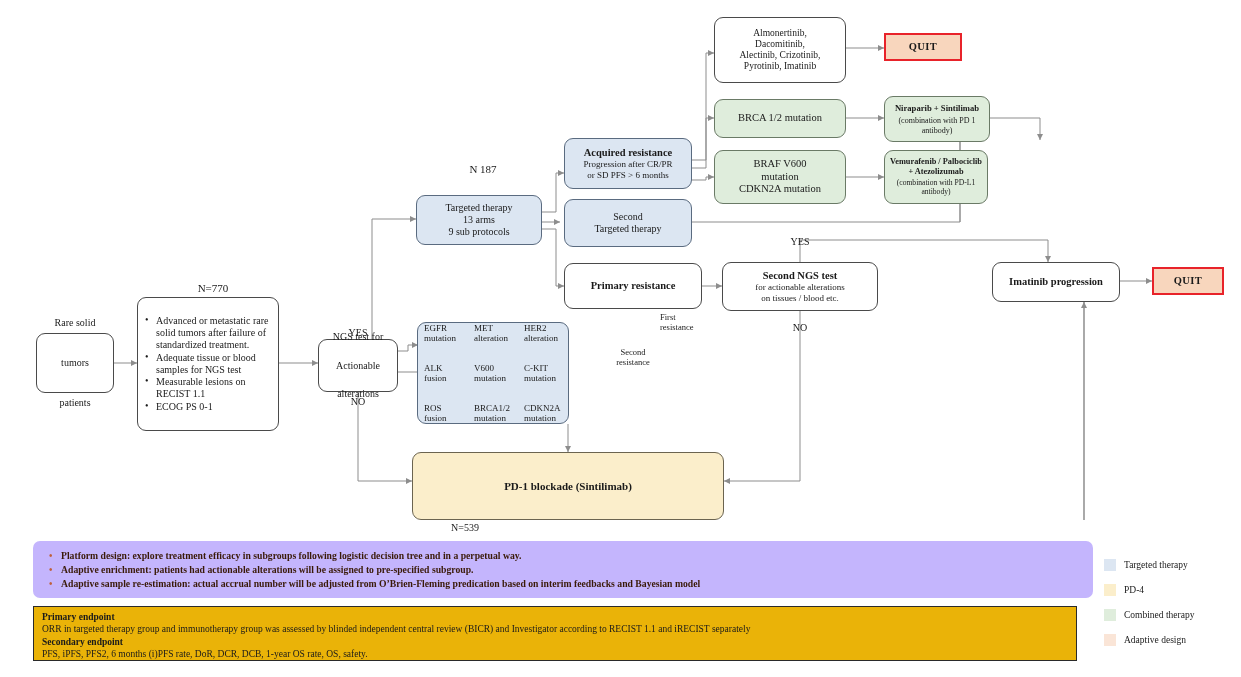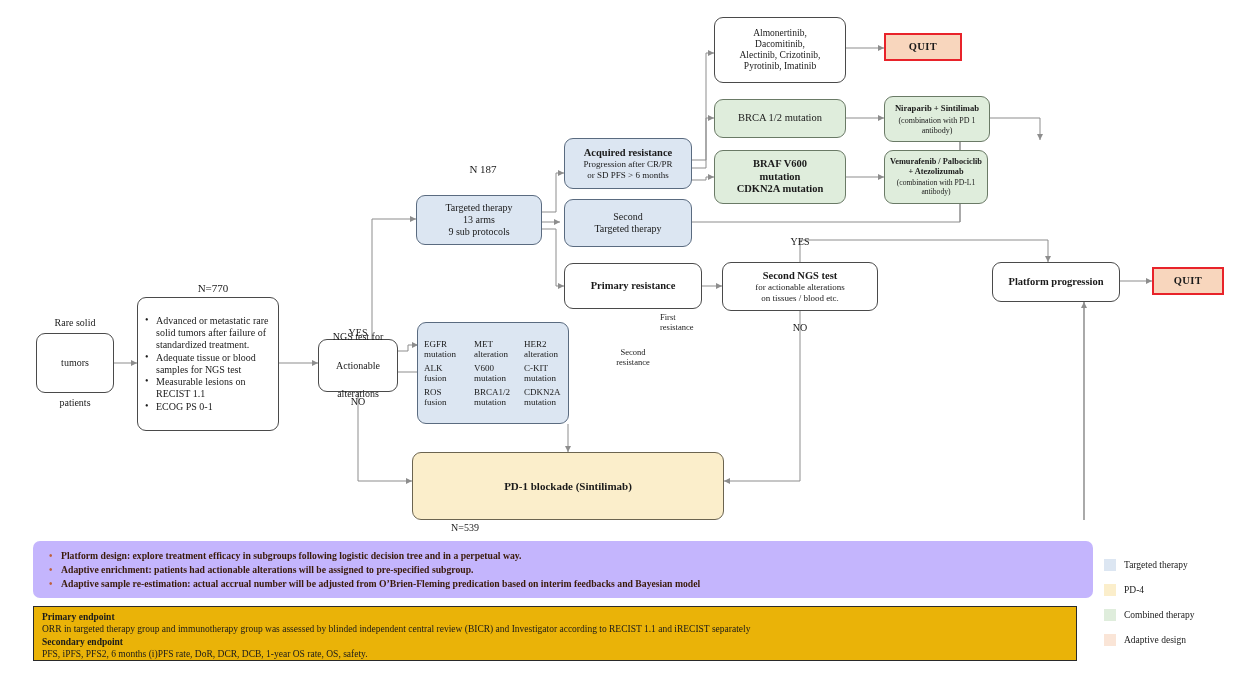--- a/index.html
+++ b/index.html
@@ -86,21 +86,21 @@
     left: -11px;
     top: -1px;
   }
 
   
   .gene-grid {
     display: grid;
     grid-template-columns: repeat(3, 1fr);
     width: 100%;
     padding: 5px 4px;
-    row-gap: 4px;
+    row-gap: 20px;
   }
   .gene-cell {
     text-align: left;
     padding-left: 6px;
     line-height: 1.12;
   }
   .gene-cell .g1 { display: block; }
   .gene-cell .g2 { display: block; }
 
   
@@ -324,21 +324,21 @@
   </div>
 
   <div class="node quit" style="left:884px; top:33px; width:78px; height:28px; font-size:10.5px;">
     <span>QUIT</span>
   </div>
 
   <div class="node green" style="left:714px; top:99px; width:132px; height:39px; font-size:10.5px;">
     <span>BRCA 1/2 mutation</span>
   </div>
 
-  <div class="node green" style="left:714px; top:150px; width:132px; height:54px; font-size:10.5px;font-weight:bold;">
+  <div class="node green" style="left:714px; top:150px; width:132px; height:54px; font-size:10.5px;">
     <span>BRAF V600</span>
     <span>mutation</span>
     <span>CDKN2A mutation</span>
   </div>
 
   <div class="node green" style="left:884px; top:96px; width:106px; height:46px; font-size:8px;">
     <span class="ttl" style="font-size:8.6px;">Niraparib  +  Sintilimab</span>
     <span style="margin-top:3px;">(combination  with  PD 1</span>
     <span>antibody)</span>
   </div>
@@ -350,21 +350,21 @@
     <span>antibody)</span>
   </div>
 
   <div class="node yellow" style="left:412px; top:452px; width:312px; height:68px; font-size:11px;">
     <span class="ttl">PD-1 blockade (Sintilimab)</span>
   </div>
 
   <div class="edge-label" style="left:430px; top:522px; width:70px; font-size:10px; text-align:center;">N=539</div>
 
   <div class="node" style="left:992px; top:262px; width:128px; height:40px; font-size:10.5px;">
-    <span class="ttl">Platform progression</span>
+    <span class="ttl">Imatinib progression</span>
   </div>
 
   <div class="node quit" style="left:1152px; top:267px; width:72px; height:28px; font-size:10.5px;">
     <span>QUIT</span>
   </div>
 
   <div id="adaptive-panel" style="left:33px; top:541px; width:1060px; height:57px; font-size:9.7px;">
     <ul>
       <li>Platform design: explore treatment efficacy in subgroups following logistic decision tree and in a perpetual way.</li>
       <li>Adaptive enrichment: patients had actionable alterations will be assigned to pre-specified subgroup.</li>

